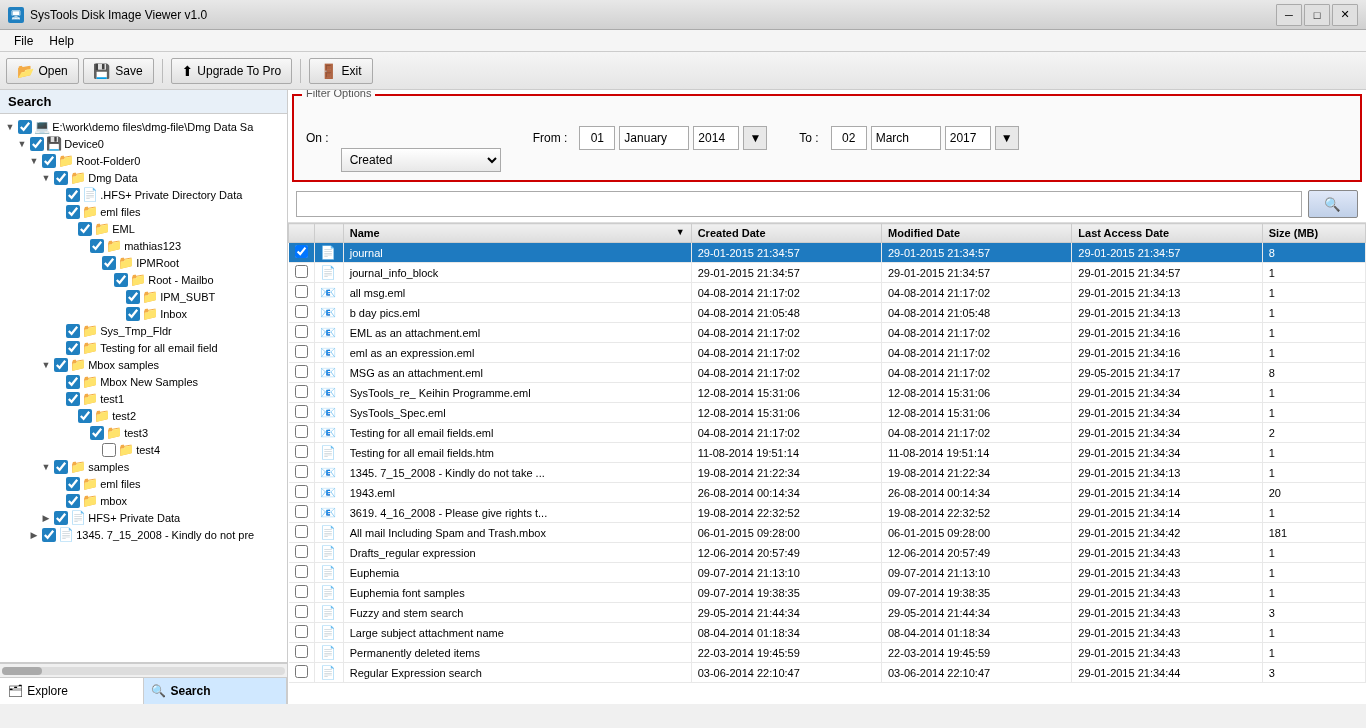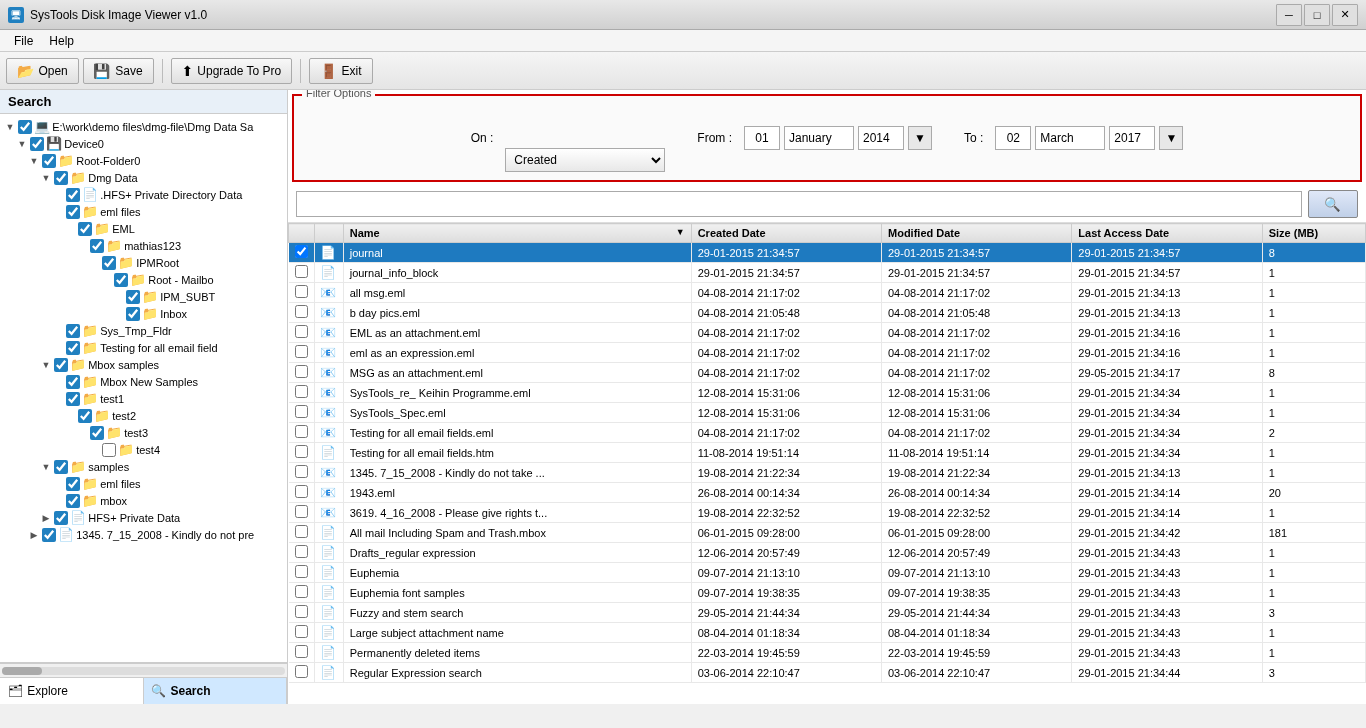--- a/index.html
+++ b/index.html
@@ -430,21 +430,21 @@
         <div class="nav-tab active">
           <span>🔍</span>
           <span>Search</span>
         </div>
       </div>
     </div>
   </div>
 
   <div class="right-panel">
 
-    <div style="position:relative; margin:4px; border:2px solid #cc0000; padding:8px 12px; background:#fafafa; display:flex; align-items:center; gap:12px;justify-content:center;">
+    <div style="position:relative; margin:4px; border:2px solid #cc0000; padding:8px 12px; background:#fafafa; display:flex; align-items:center; gap:12px;">
       <span style="position:absolute;top:-9px;left:8px;background:#fafafa;padding:0 4px;font-size:11px;color:#555;">Filter Options</span>
 
       <span style="font-size:12px;font-weight:500;">On :</span>
       <select class="filter-select">
         <option>Created</option>
         <option>Modified</option>
         <option>Last Access</option>
       </select>
 
       <span style="font-size:12px;font-weight:500;margin-left:20px;">From :</span>

